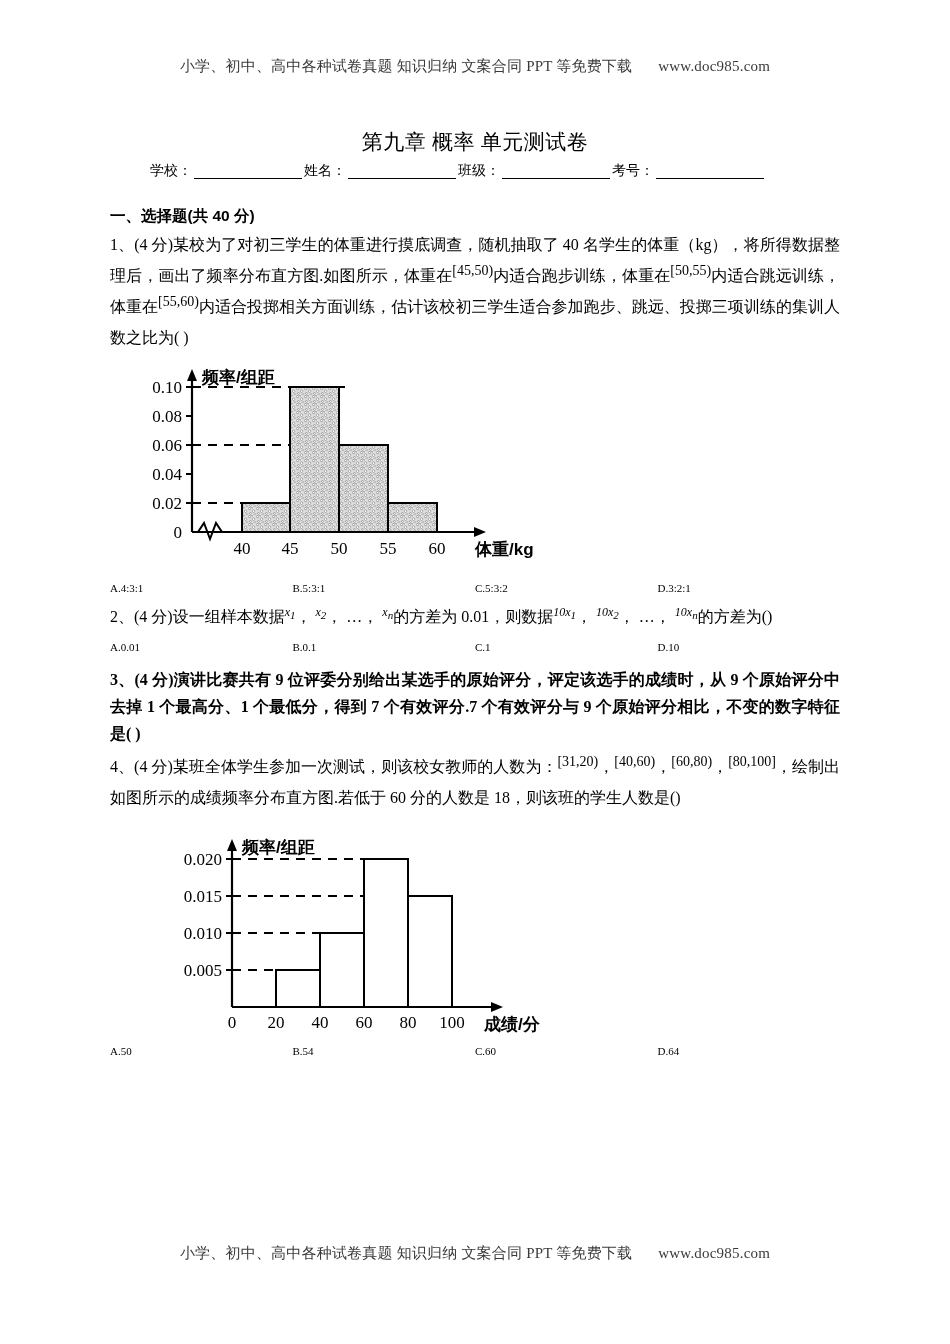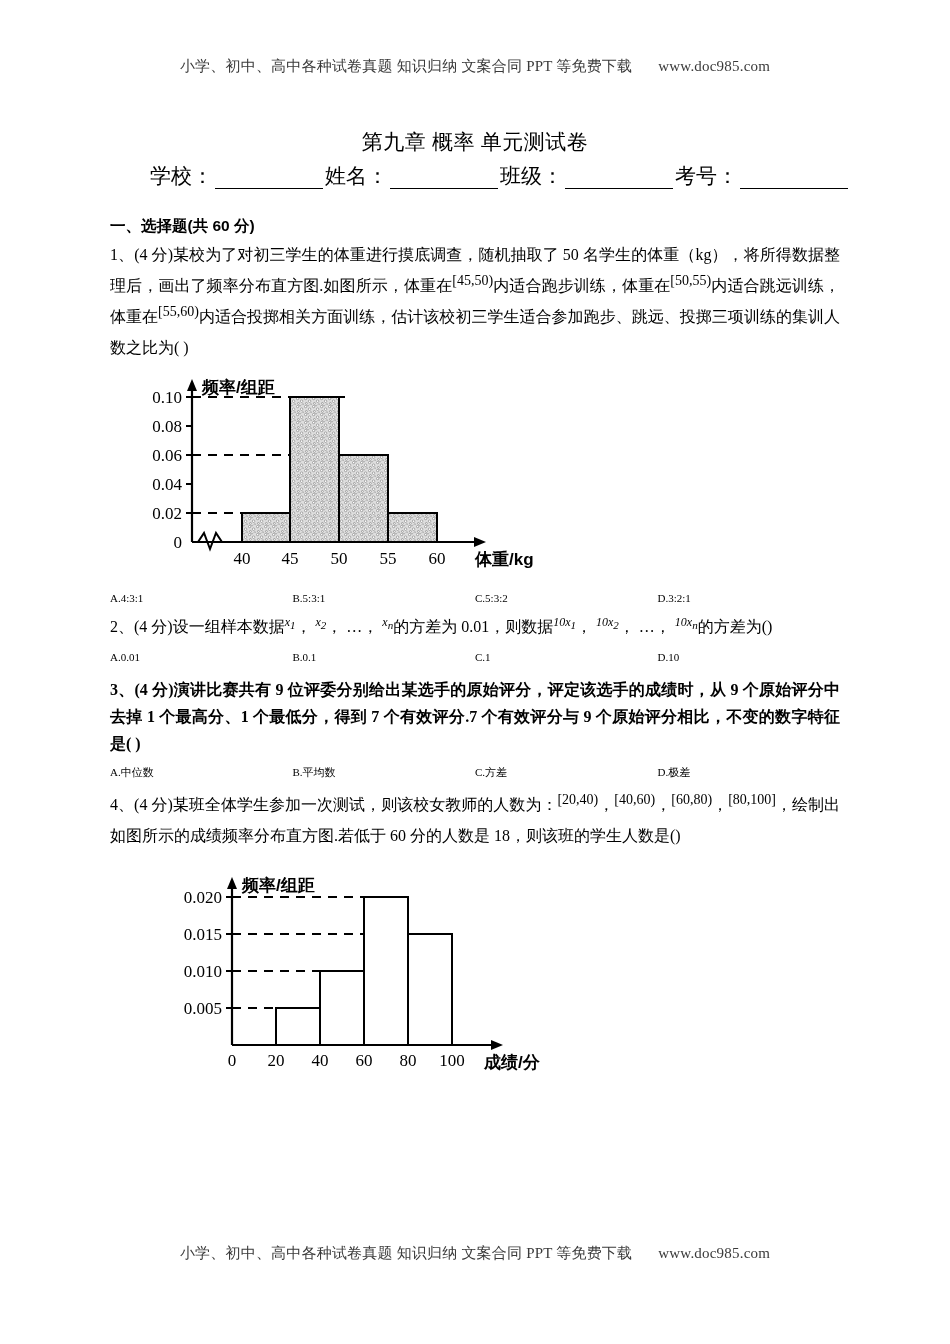--- a/index.html
+++ b/index.html
@@ -56,21 +56,21 @@
   
   .info-line {
     margin-top: 6px;
     font-size: 17px;
     display: flex;
     align-items: flex-end;
     white-space: nowrap;
     padding-left: 40px;
   }
   .info-item { display: inline-flex; align-items: flex-end; }
-  .info-label { font-size: 21px; }
+  .info-label { font-size: 14px; }
   .info-rule {
     display: inline-block;
     border-bottom: 1.4px solid #000;
     width: 108px;
     height: 15px;
     margin: 0 2px 1px 2px;
   }
 
   
   .section-heading {
@@ -160,23 +160,23 @@
     <span class="info-item">
       <span class="info-label">班级：</span>
       <span class="info-rule"></span>
     </span>
     <span class="info-item">
       <span class="info-label">考号：</span>
       <span class="info-rule"></span>
     </span>
   </div>
 
-  <div class="section-heading">一、选择题(共 60 分)</div>
-
-  <p class="q"><span>1、</span><span>(4 分)</span><span>某校为了对初三学生的体重进行摸底调查，随机抽取了 50 名学生的体重（kg），将所得数据整理后，画出了频率分布直方图.如图所示，体重在</span><sup class="interval">[45,50)</sup><span>内适合跑步训练，体重在</span><sup class="interval">[50,55)</sup><span>内适合跳远训练，体重在</span><sup class="interval">[55,60)</sup><span>内适合投掷相关方面训练，估计该校初三学生适合参加跑步、跳远、投掷三项训练的集训人数之比为(  )</span></p>
+  <div class="section-heading">一、选择题(共 40 分)</div>
+
+  <p class="q"><span>1、</span><span>(4 分)</span><span>某校为了对初三学生的体重进行摸底调查，随机抽取了 40 名学生的体重（kg），将所得数据整理后，画出了频率分布直方图.如图所示，体重在</span><sup class="interval">[45,50)</sup><span>内适合跑步训练，体重在</span><sup class="interval">[50,55)</sup><span>内适合跳远训练，体重在</span><sup class="interval">[55,60)</sup><span>内适合投掷相关方面训练，估计该校初三学生适合参加跑步、跳远、投掷三项训练的集训人数之比为(  )</span></p>
 
   <div class="chart-wrap" style="margin-top:10px; margin-left:10px;text-align:center;">
     <svg width="420" height="210" viewBox="0 0 420 210">
       <defs>
         <pattern id="stipple" width="8" height="8" patternUnits="userSpaceOnUse">
           <rect width="8" height="8" fill="#dedede"></rect>
           <circle cx="1.6" cy="1.6" r="1.15" fill="#ffffff" stroke="#555" stroke-width="0.45"></circle>
           <circle cx="5.6" cy="4.2" r="1.25" fill="#ffffff" stroke="#555" stroke-width="0.45"></circle>
           <circle cx="2.4" cy="6.4" r="0.95" fill="#ffffff" stroke="#555" stroke-width="0.45"></circle>
           <circle cx="6.9" cy="7.4" r="0.8" fill="#f4f4f4" stroke="#666" stroke-width="0.4"></circle>
@@ -236,28 +236,22 @@
 
   <div class="options">
     <span class="opt">A.0.01</span>
     <span class="opt">B.0.1</span>
     <span class="opt">C.1</span>
     <span class="opt">D.10</span>
   </div>
 
   <p class="q tight" style="margin-top:6px;"><span>3、</span><span>(4 分)</span><span>演讲比赛共有 9 位评委分别给出某选手的原始评分，评定该选手的成绩时，从 9 个原始评分中去掉 1 个最高分、1 个最低分，得到 7 个有效评分.7 个有效评分与 9 个原始评分相比，不变的数字特征是(  )</span></p>
 
-  <div class="options">
-    <span class="opt">A.中位数</span>
-    <span class="opt">B.平均数</span>
-    <span class="opt">C.方差</span>
-    <span class="opt">D.极差</span>
-  </div>
-
-  <p class="q" style="margin-top:4px;"><span>4、</span><span>(4 分)</span><span>某班全体学生参加一次测试，则该校女教师的人数为：</span><sup class="interval">[20,40)</sup><span>，</span><sup class="interval">[40,60)</sup><span>，</span><sup class="interval">[60,80)</sup><span>，</span><sup class="interval">[80,100]</sup><span>，绘制出如图所示的成绩频率分布直方图.若低于 60 分的人数是 18，则该班的学生人数是(</span><span>)</span></p>
+
+  <p class="q" style="margin-top:4px;"><span>4、</span><span>(4 分)</span><span>某班全体学生参加一次测试，则该校女教师的人数为：</span><sup class="interval">[31,20)</sup><span>，</span><sup class="interval">[40,60)</sup><span>，</span><sup class="interval">[60,80)</sup><span>，</span><sup class="interval">[80,100]</sup><span>，绘制出如图所示的成绩频率分布直方图.若低于 60 分的人数是 18，则该班的学生人数是(</span><span>)</span></p>
 
   <div class="chart-wrap" style="margin-top:8px; margin-left:40px;">
     <svg width="420" height="215" viewBox="0 0 420 215">
 
       <path class="dashline" d="M82,38 L258,38"></path>
       <path class="dashline" d="M82,75 L300,75"></path>
       <path class="dashline" d="M82,112 L170,112"></path>
       <path class="dashline" d="M82,149 L126,149"></path>
 
       <rect class="bar-open" x="126" y="149" width="44" height="37"></rect>
@@ -286,19 +280,25 @@
       <text class="ax-num" x="170" y="207" text-anchor="middle">40</text>
       <text class="ax-num" x="214" y="207" text-anchor="middle">60</text>
       <text class="ax-num" x="258" y="207" text-anchor="middle">80</text>
       <text class="ax-num" x="302" y="207" text-anchor="middle">100</text>
 
       <text class="ax-cap" x="92" y="32">频率/组距</text>
       <text class="ax-cap" x="334" y="209">成绩/分</text>
     </svg>
   </div>
 
+  <div class="options">
+    <span class="opt">A.50</span>
+    <span class="opt">B.54</span>
+    <span class="opt">C.60</span>
+    <span class="opt">D.64</span>
+  </div>
 
 
   <div class="watermark wm-bottom">
     <span>小学、初中、高中各种试卷真题 知识归纳 文案合同 PPT 等免费下载</span><span class="url">www.doc985.com</span>
   </div>
 
 </div>
 
 </body></html>

